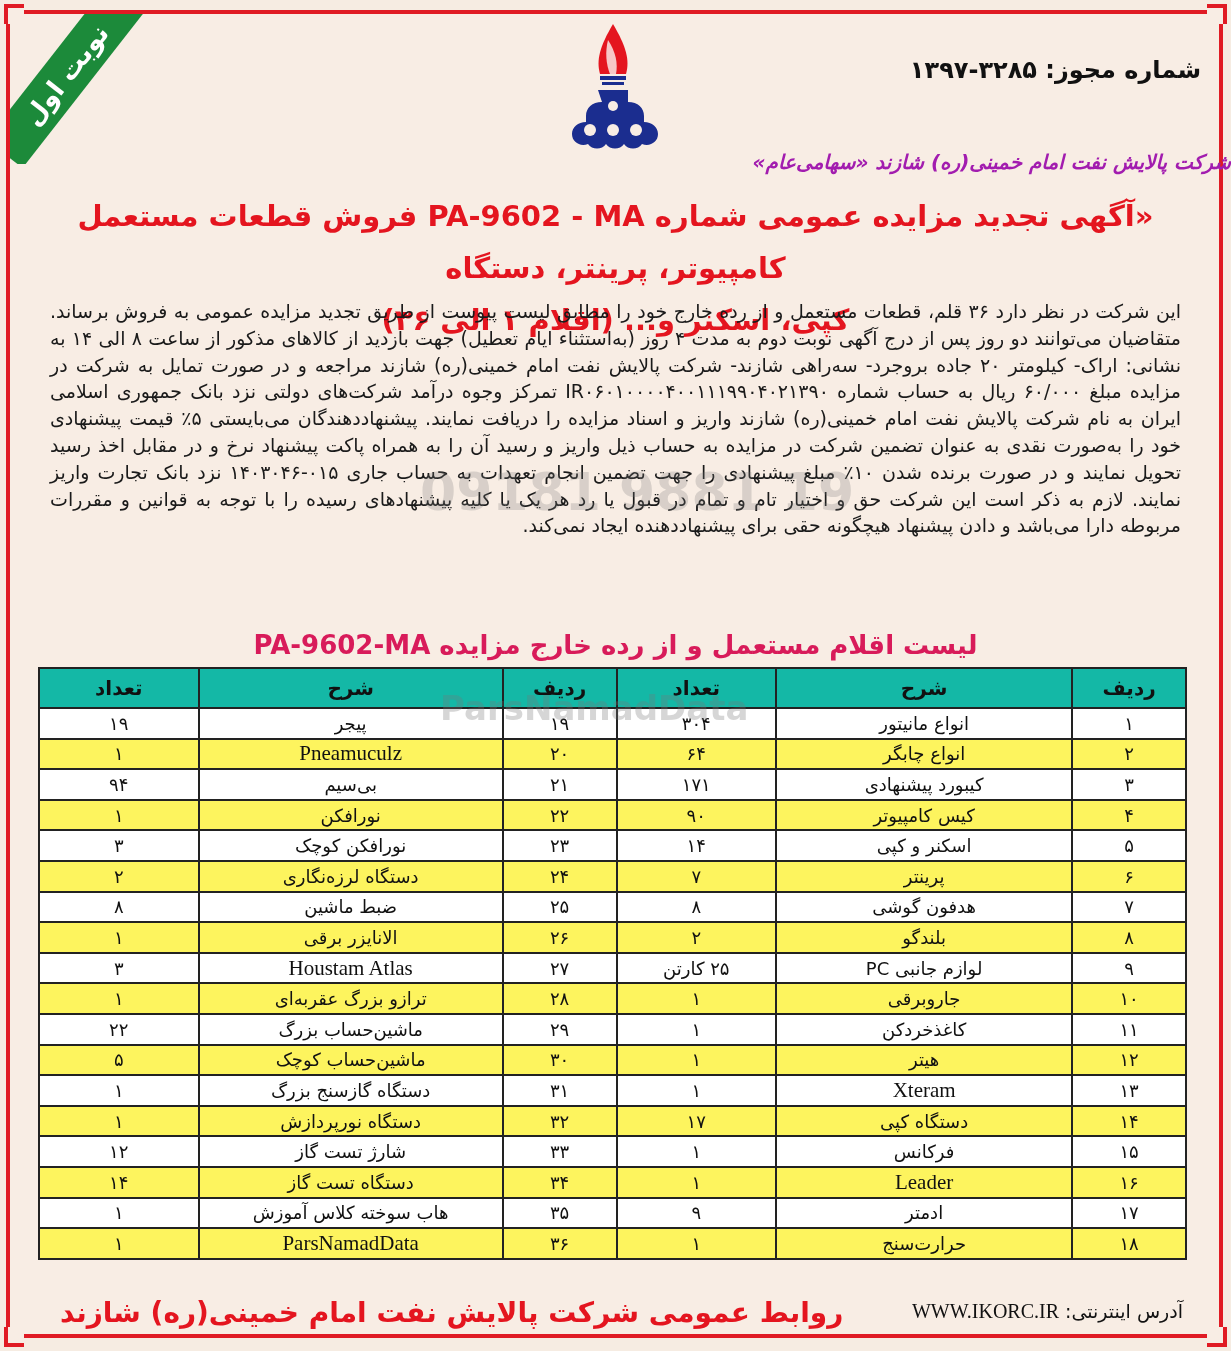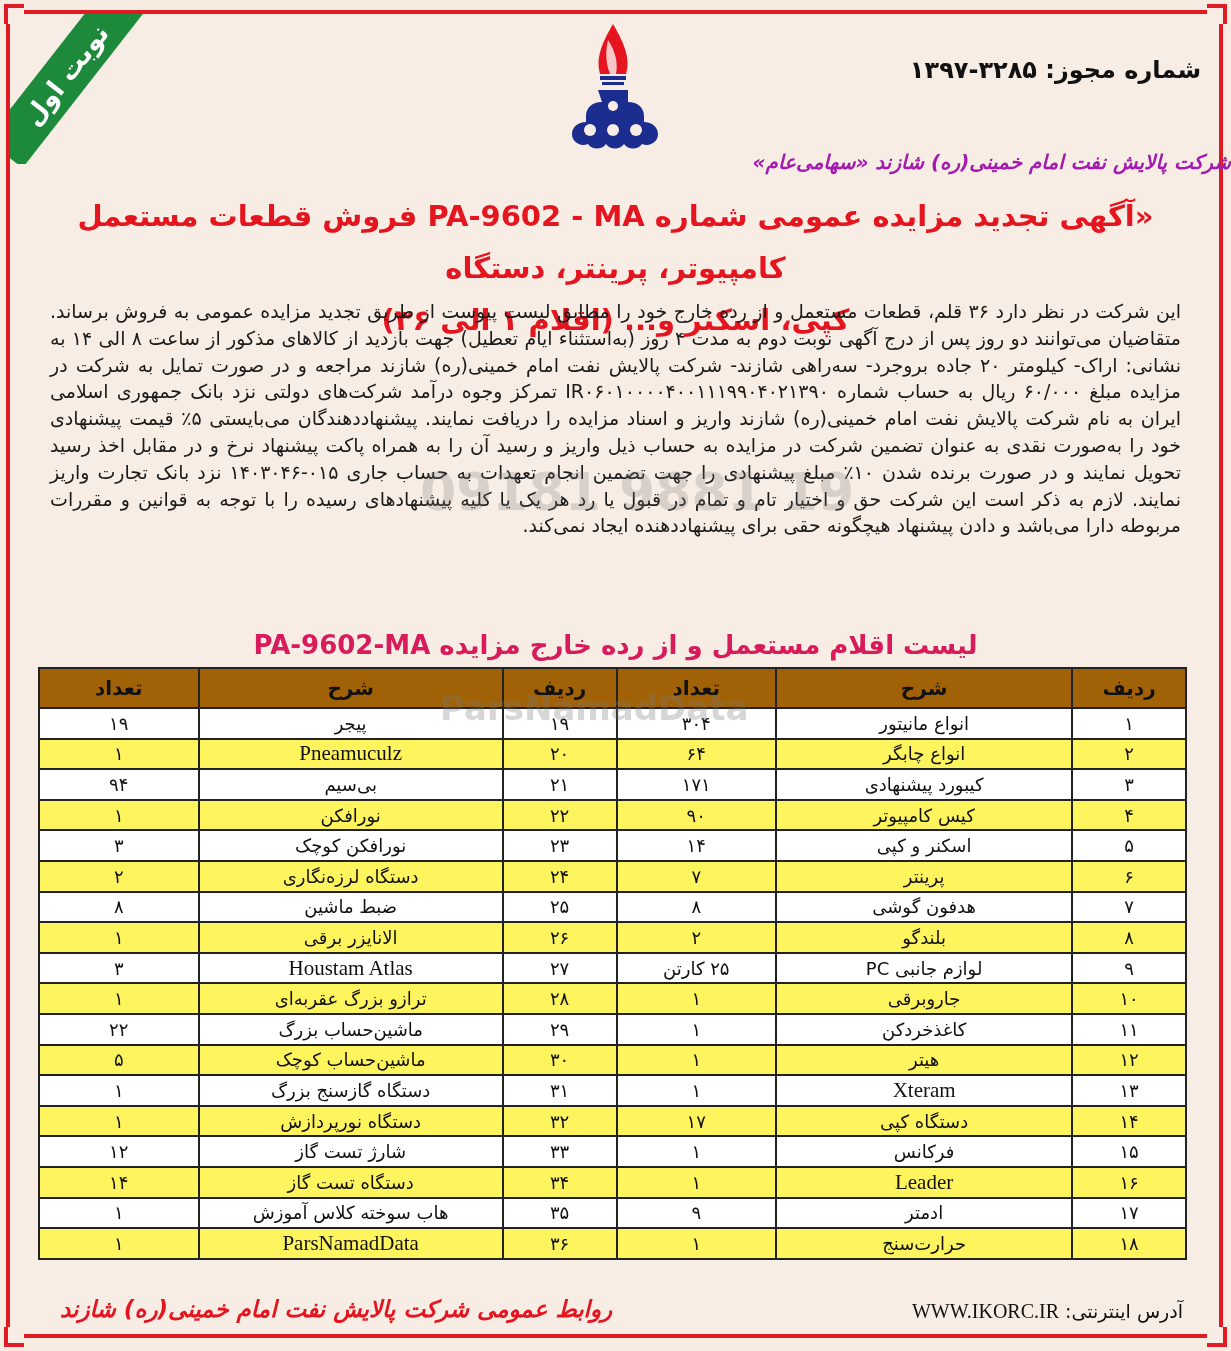--- a/index.html
+++ b/index.html
@@ -48,36 +48,36 @@
 
   .list-title {
     position: absolute; left: 0; right: 0; top: 630px; text-align: center;
     font-weight: bold; font-size: 26px; color: #d81b5a;
   }
   table.items {
     position: absolute; left: 38px; top: 667px; width: 1149px;
     border-collapse: collapse; font-size: 18px; color: #111;
   }
   table.items th {
-    background: #a16207; border: 2px solid #222; height: 36px;
+    background: #14b8a6; border: 2px solid #222; height: 36px;
     font-weight: bold; font-size: 20px;
   }
   table.items td {
     border: 2px solid #222; height: 28.6px; text-align: center; padding: 0;
   }
   table.items tr.odd td { background: #ffffff; }
   table.items tr.even td { background: #fdf45e; }
   .col-num { width: 120px; }
   .col-qty { width: 175px; }
   .col-desc { width: 330px; }
   .latin { font-family: "Liberation Serif", serif; font-size: 21px; margin-left: 30px; }
 
   .footer-pr {
-    position: absolute; left: 60px; top: 1296px; font-weight: bold; font-style: italic;
-    font-size: 23px; color: #e4151f;
+    position: absolute; left: 60px; top: 1296px; font-weight: bold; 
+    font-size: 28px; color: #e4151f;
   }
   .footer-web {
     position: absolute; right: 48px; top: 1300px; font-size: 19px; color: #111;
   }
   .footer-web .url { font-family: "Liberation Serif", serif; font-size: 20px; }
   .watermark {
     position: absolute; left: 420px; top: 470px; font-size: 52px; font-weight: bold;
     color: rgba(120,120,120,0.25); pointer-events: none; direction: ltr; z-index: 2;
     line-height: 44px;
   }

